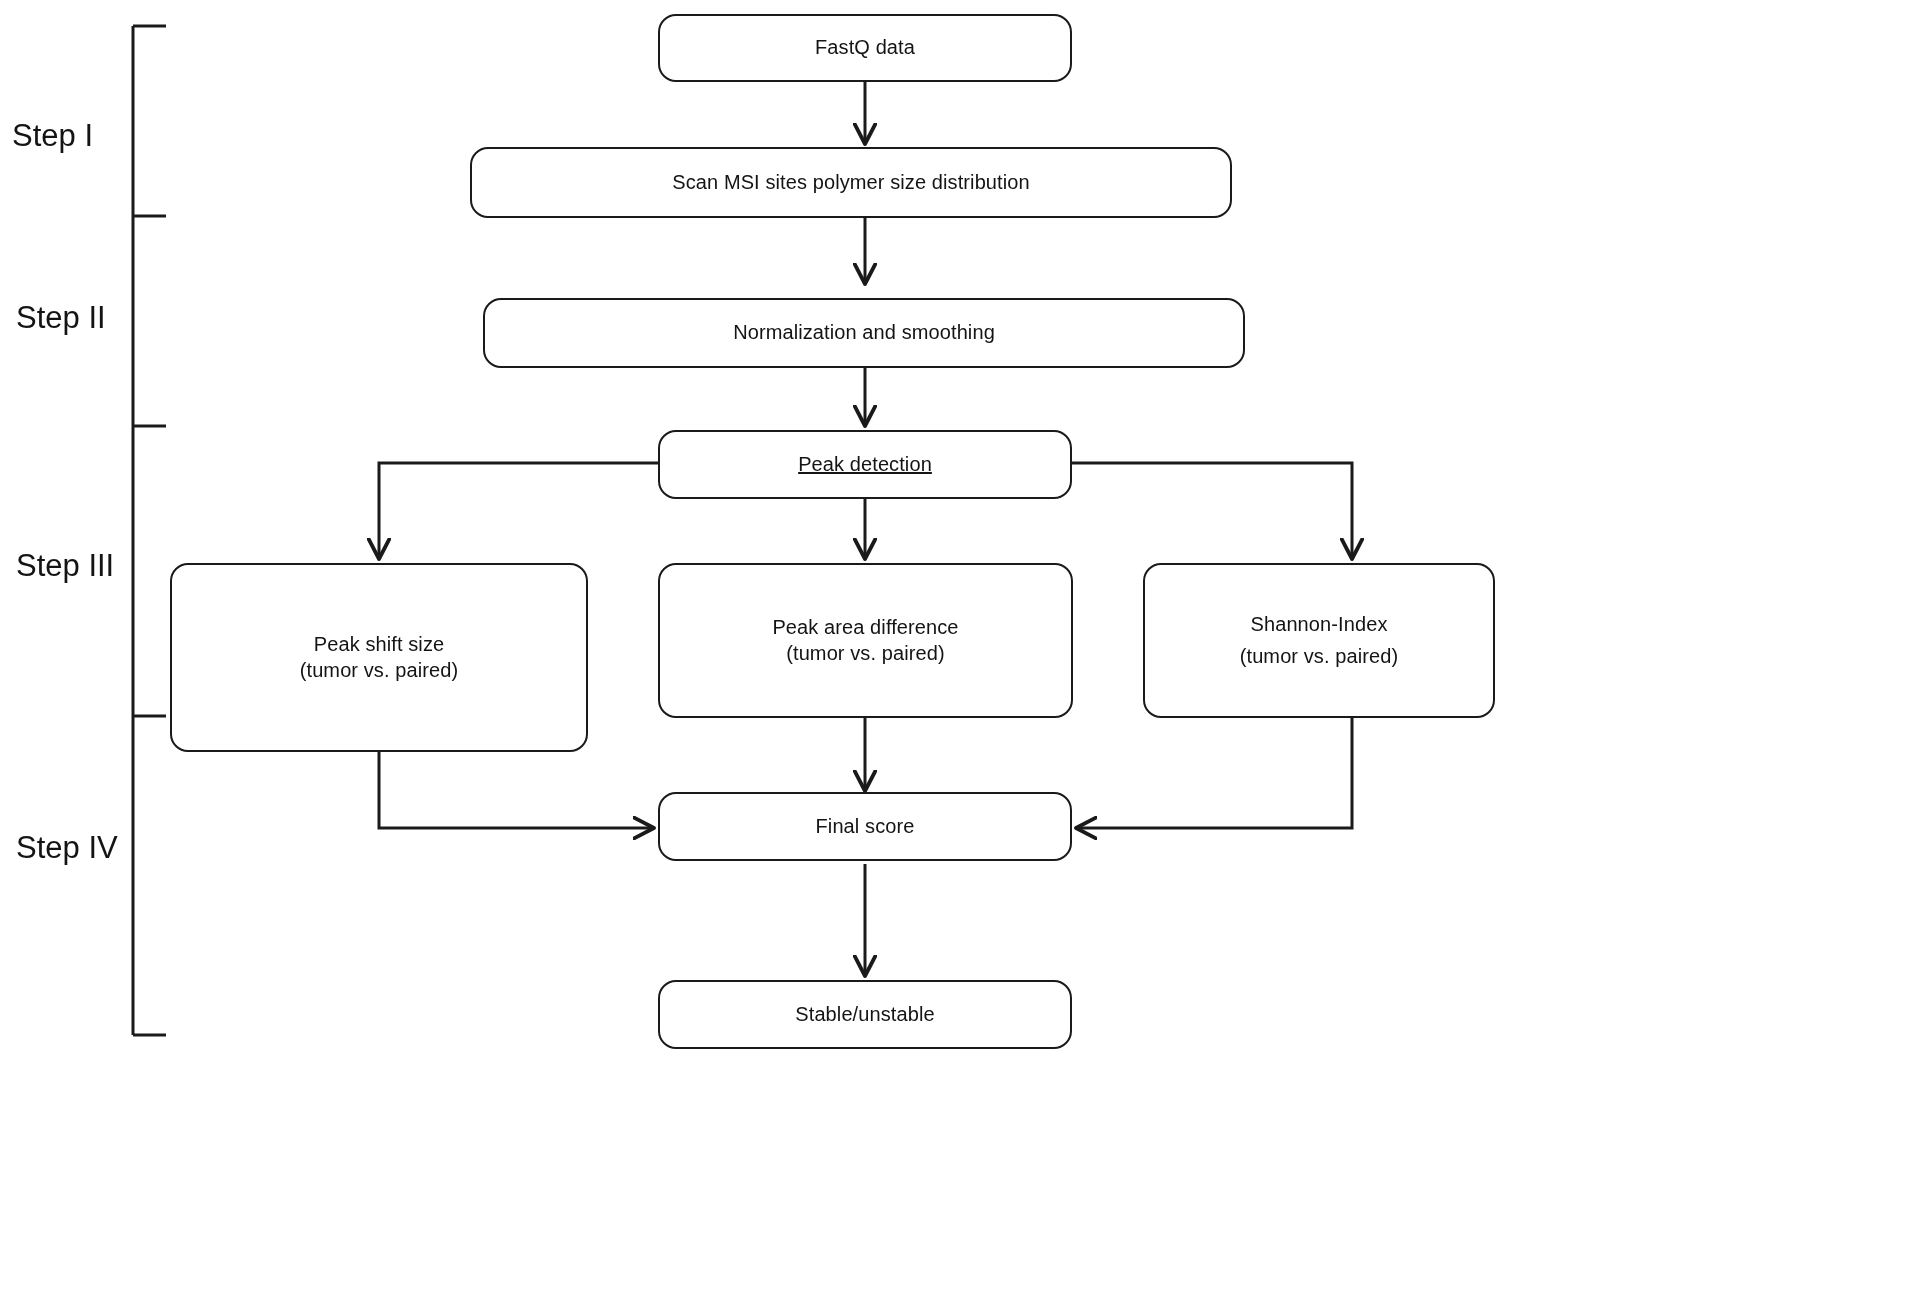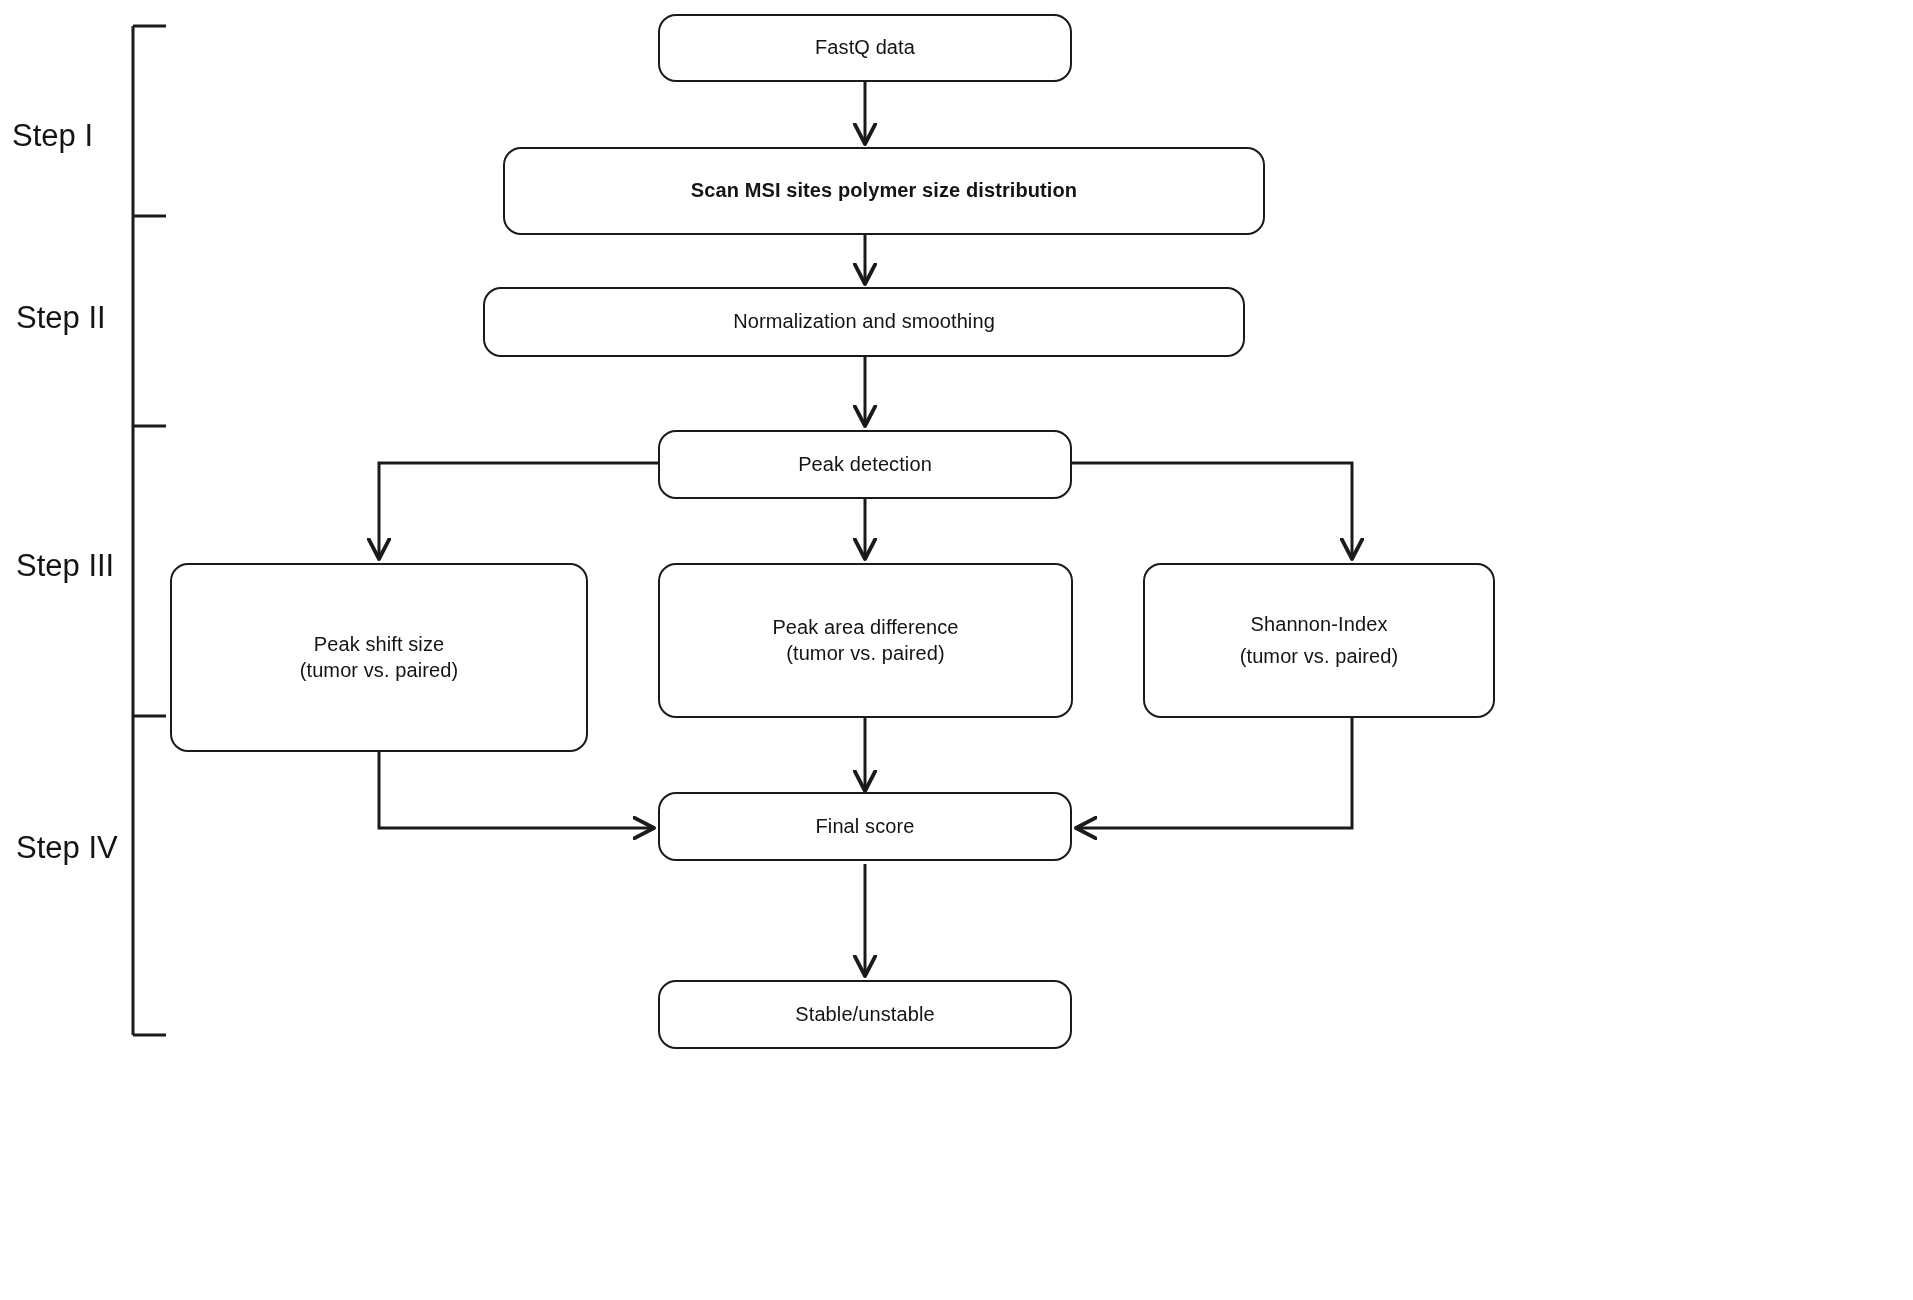--- a/index.html
+++ b/index.html
@@ -98,29 +98,29 @@
 
   <div class="step-label" style="left:12px; top:118px;">Step I</div>
   <div class="step-label" style="left:16px; top:300px;">Step II</div>
   <div class="step-label" style="left:16px; top:548px;">Step III</div>
   <div class="step-label" style="left:16px; top:830px;">Step IV</div>
 
   <div class="node" style="left:658px; top:14px; width:414px; height:68px;">
     <span>FastQ data</span>
   </div>
 
-  <div class="node" style="left:503px; top:147px; width:762px; height:88px;font-weight:bold;">
+  <div class="node" style="left:470px; top:147px; width:762px; height:71px;">
     <span>Scan MSI sites polymer size distribution</span>
   </div>
 
-  <div class="node" style="left:483px; top:287px; width:762px; height:70px;">
+  <div class="node" style="left:483px; top:298px; width:762px; height:70px;">
     <span>Normalization and smoothing</span>
   </div>
 
-  <div class="node" style="left:658px; top:430px; width:414px; height:69px;">
+  <div class="node" style="left:658px; top:430px; width:414px; height:69px;text-decoration:underline;">
     <span>Peak detection</span>
   </div>
 
   <div class="node" style="left:170px; top:563px; width:418px; height:189px;">
     <span>Peak shift size</span>
     <span class="line2">(tumor vs. paired)</span>
   </div>
 
   <div class="node" style="left:658px; top:563px; width:415px; height:155px;">
     <span>Peak area difference</span>

